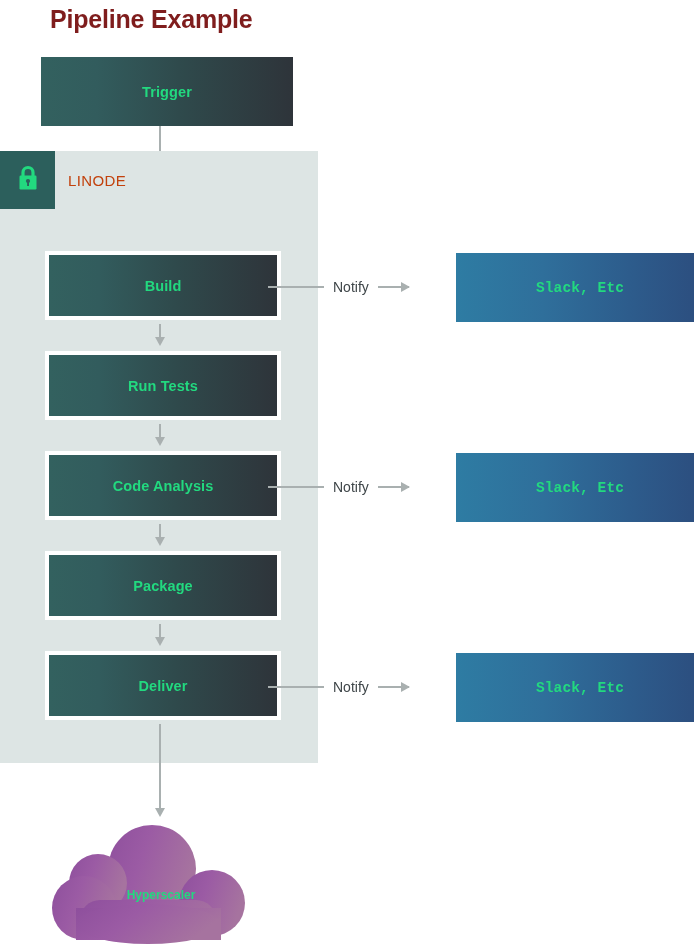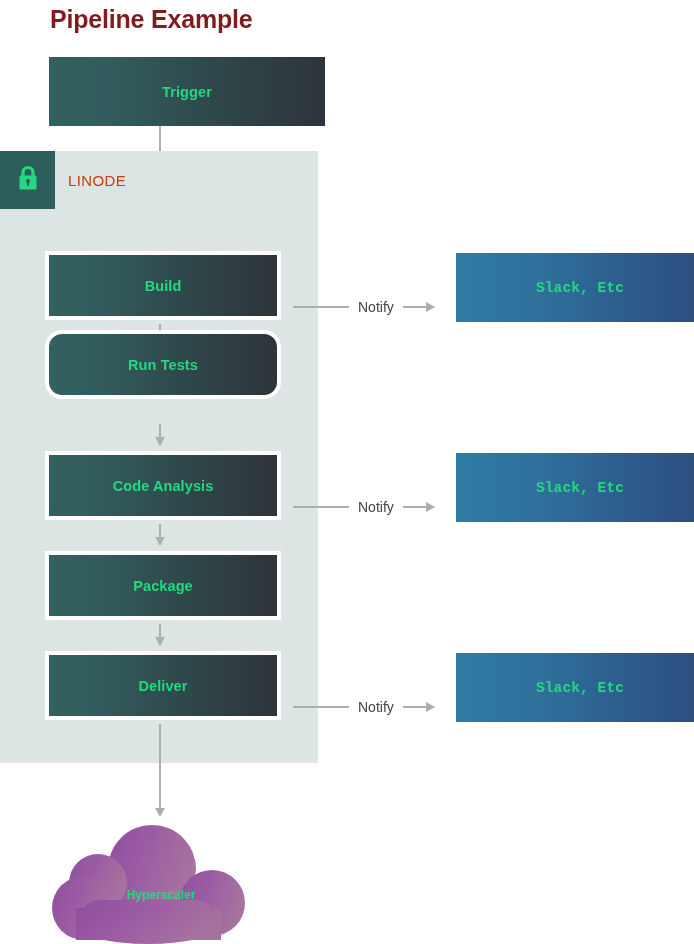--- a/index.html
+++ b/index.html
@@ -52,22 +52,22 @@
     left: 68px;
     top: 172px;
     font-size: 15px;
     color: #c2410c;
     letter-spacing: 0.4px;
   }
 
   
   .stage-box {
     position: absolute;
-    left: 49px;
-    width: 276px;
+    left: 41px;
+    width: 252px;
     height: 69px;
     background: linear-gradient(90deg, #33615f 0%, #325c5d 22%, #2f4a4c 55%, #2e343a 100%);
     display: flex;
     align-items: center;
     justify-content: center;
   }
   .stage-box.bordered {
     border: 4px solid #ffffff;
     left: 45px;
     width: 228px;
@@ -110,26 +110,25 @@
     width: 0;
     height: 0;
     border-left: 5px solid transparent;
     border-right: 5px solid transparent;
     border-top: 9px solid #a9b0b0;
   }
 
   
   .notify-row {
     position: absolute;
-    left: 293px;
+    left: 268px;
     width: 141px;
     height: 20px;
     display: flex;
     align-items: center;
-    margin-top: 20px;
   }
   .notify-line-left {
     width: 56px;
     height: 2px;
     background: #a9b0b0;
     flex: none;
   }
   .notify-text {
     flex: none;
     padding: 0 9px;
@@ -202,21 +201,21 @@
     </svg>
   </span>
 </div>
 <div id="linode-label">LINODE</div>
 
 <div class="stage-box bordered" style="top:251px;">
   <span class="stage-label">Build</span>
 </div>
 <div class="v-arrow" style="top:324px; height:14px;"></div>
 
-<div class="stage-box bordered" style="top:330px;border-radius:17px;">
+<div class="stage-box bordered" style="top:351px;">
   <span class="stage-label">Run Tests</span>
 </div>
 <div class="v-arrow" style="top:424px; height:14px;"></div>
 
 <div class="stage-box bordered" style="top:451px;">
   <span class="stage-label">Code Analysis</span>
 </div>
 <div class="v-arrow" style="top:524px; height:14px;"></div>
 
 <div class="stage-box bordered" style="top:551px;">

